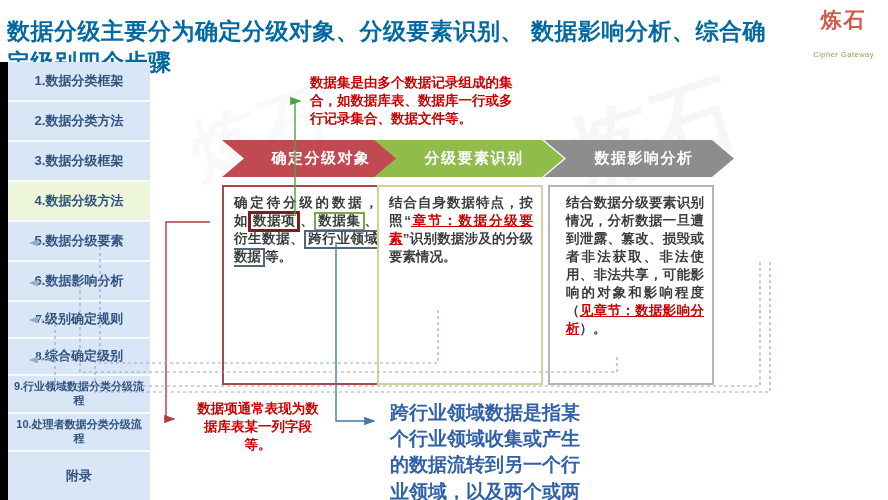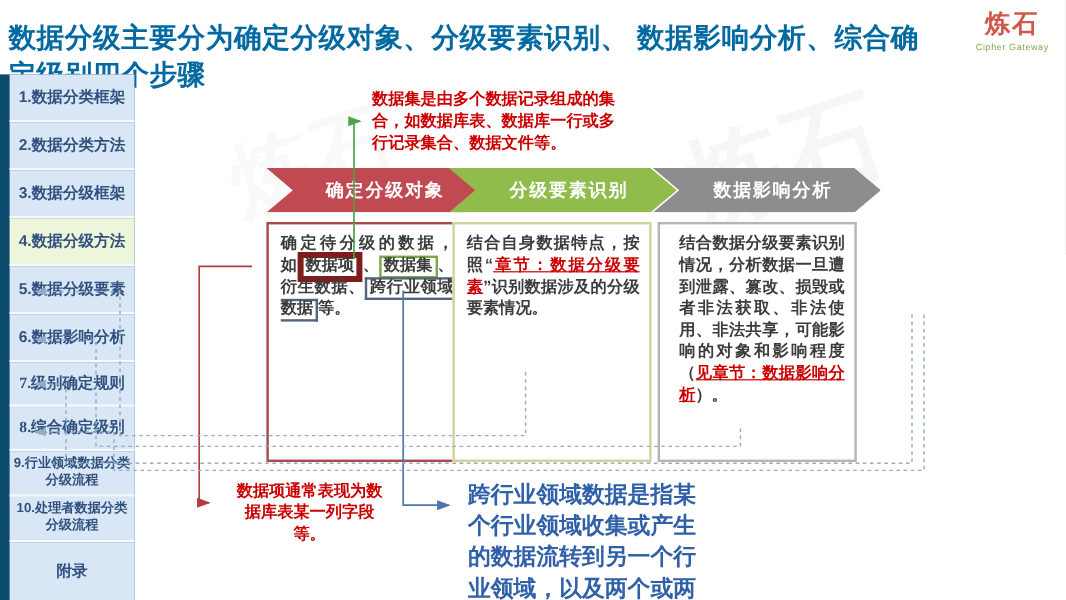--- a/index.html
+++ b/index.html
@@ -9,32 +9,32 @@
     position:relative; width:888px; height:500px; background:#ffffff;
     overflow:hidden; margin:0 auto;
   }
   
   .page-title {
     position:absolute; left:7px; top:16px; width:760px;
     font-size:23px; font-weight:bold; color:#0369a1; letter-spacing:.5px;
   }
   .logo { position:absolute; right:14px; top:6px; text-align:center; }
   .logo-name { font-size:21px; font-weight:bold; color:#cf5a4c; letter-spacing:2px; }
-  .logo-sub  { font-size:7.5px; color:#7fa650; letter-spacing:.5px; margin-top:1px; }
+  .logo-sub  { font-size:7.5px; color:#7fa650; letter-spacing:.5px; margin-top:16px; }
   
   .wm {
     position:absolute; font-size:84px; font-weight:bold; color:rgba(130,145,160,.08);
     transform:rotate(-18deg); pointer-events:none; white-space:nowrap;
   }
   .wm1 { left:568px; top:78px; }
   .wm2 { left:190px; top:88px; font-size:70px; color:rgba(130,145,160,.05); }
   
   .sidebar {
-    position:absolute; left:0; top:62px; width:112px; height:438px;
-    background:#0c4a6e; display:flex; flex-direction:column;
+    position:absolute; left:0; top:62px; width:150px; height:438px;
+    background:#000000; display:flex; flex-direction:column;
   }
   .side-item {
     margin-left:8px; background:#d8e6f5; border-bottom:2px solid #f7fafd;
     display:flex; align-items:center; justify-content:center; text-align:center;
     font-size:13px; font-weight:bold; color:#31517f; cursor:pointer; line-height:1.25;
     padding:0 3px;
   }
   .side-item.h40 { height:40px; }
   .side-item.h37 { height:37px;font-family:Liberation Serif, serif; }
   .side-item.h38 { height:38px; font-size:11px; }
@@ -53,21 +53,21 @@
     position:absolute; top:45px; width:166px; height:200px;
     background:#ffffff; border:2px solid #999;
     padding:7px 8px 0 10px; font-size:13.5px; font-weight:bold; color:#3c3c3c;
     text-align:justify;
   }
   .step:nth-child(1) .box { line-height:2.0; }
   .step:nth-child(2) .box { line-height:2.0; }
   .step:nth-child(3) .box { line-height:1.72; padding-top:6px; }
   .step:nth-child(4) .box { line-height:1.95; }
   .seg-ref { color:#cc0000; text-decoration:underline; }
-  .seg-term-red   { border:5px solid #7f1d1d; padding:0 2px; }
+  .seg-term-red   { border:3px solid #7f1d1d; padding:0 2px; }
   .seg-term-green { border:2px solid #7aa844; padding:0 2px; }
   .seg-term-blue  { border:2px solid #52647e; padding:0 2px; }
   
   .note { position:absolute; font-weight:bold; }
   .note-dataset { left:310px; top:74px; width:208px; font-size:13.5px; color:#cc0000; line-height:1.32; }
   .note-dataitem { left:192px; top:400px; width:132px; font-size:13.5px; color:#cc0000; line-height:1.35; text-align:center; }
   .note-cross { left:390px; top:400px; width:204px; font-size:19px; color:#2f60a8; line-height:1.38; }
   
   .overlay { position:absolute; left:0; top:0; pointer-events:none; }
   .ln-green { stroke:#4ba34b; stroke-width:1.4; fill:none; }

